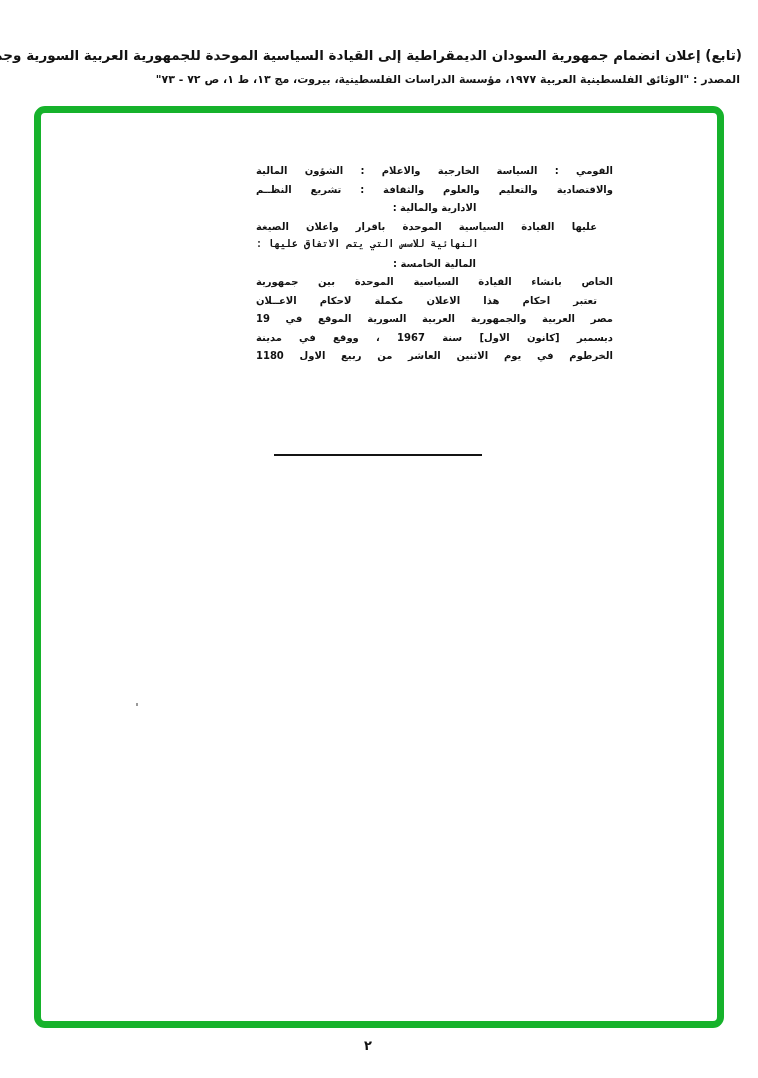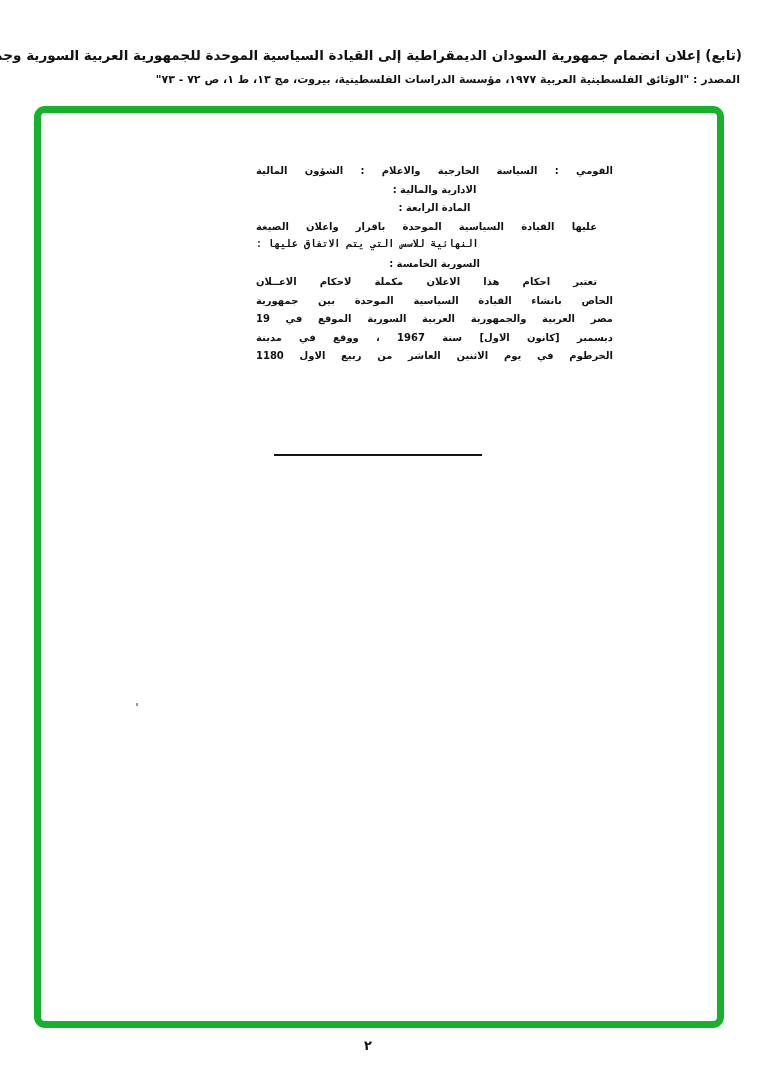--- a/index.html
+++ b/index.html
@@ -50,27 +50,27 @@
 <body>
 
 <div class="hdr">(تابع) إعلان انضمام جمهورية السودان الديمقراطية إلى القيادة السياسية الموحدة للجمهورية العربية السورية وجمهورية مصر العربية</div>
 
 <div class="src">المصدر :  "الوثائق الفلسطينية العربية ١٩٧٧، مؤسسة الدراسات الفلسطينية، بيروت، مج ١٣، ط ١، ص ٧٢ - ٧٣"</div>
 
 <div class="frame"></div>
 
 <div class="doc">
   <div class="ln j">القومي : السياسة الخارجية والاعلام : الشؤون المالية</div>
+  <div class="ln j">والاقتصادية والتعليم والعلوم والثقافة : تشريع النظــم</div>
   <div class="ln r">الادارية والمالية :</div>
-  <div class="ln r hd">المادة الرابعة :</div>
   <div class="ln j ind">عليها القيادة السياسية الموحدة باقرار واعلان الصيغة</div>
   <div class="ln l">النهائية للاسس التي يتم الاتفاق عليها :</div>
-  <div class="ln r hd">السورية الخامسة :</div>
+  <div class="ln r hd">المالية الخامسة :</div>
+  <div class="ln j">الخاص بانشاء القيادة السياسية الموحدة بين جمهورية</div>
   <div class="ln j ind">تعتبر احكام هذا الاعلان مكملة لاحكام الاعــلان</div>
-  <div class="ln j">الخاص بانشاء القيادة السياسية الموحدة بين جمهورية</div>
   <div class="ln j">مصر العربية والجمهورية العربية السورية الموقع في 19</div>
   <div class="ln j">ديسمبر [كانون الاول] سنة 1967 ، ووقع في مدينة</div>
   <div class="ln j">الخرطوم في يوم الاثنين العاشر من ربيع الاول 1180</div>
 </div>
 
 <div class="sep"></div>
 
 <div class="speck"></div>
 
 <div class="pgnum">٢</div>

